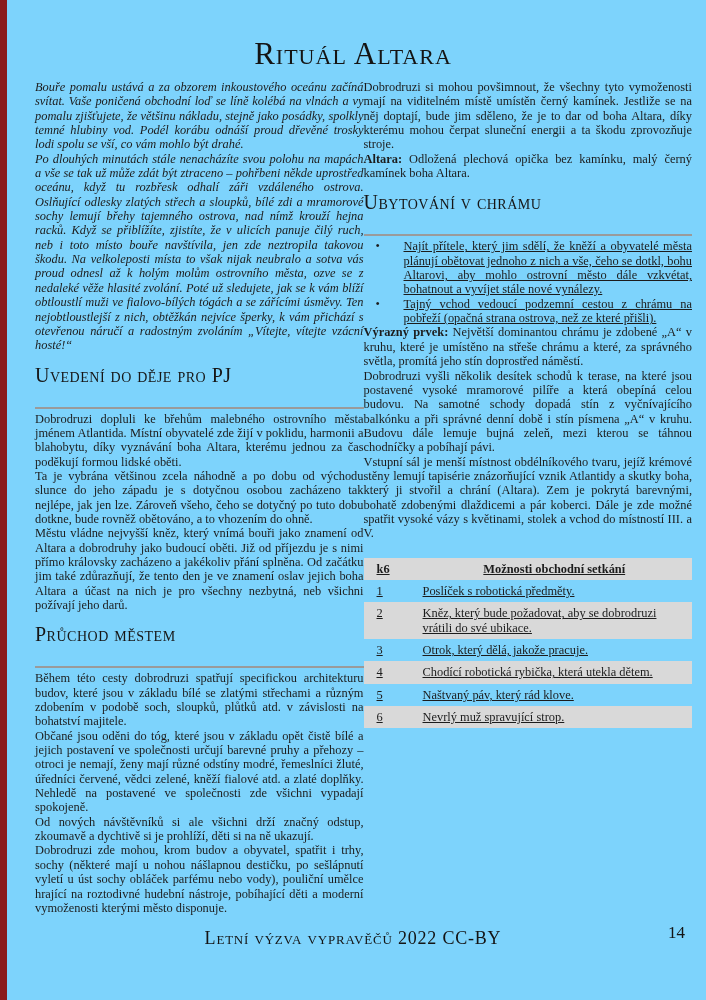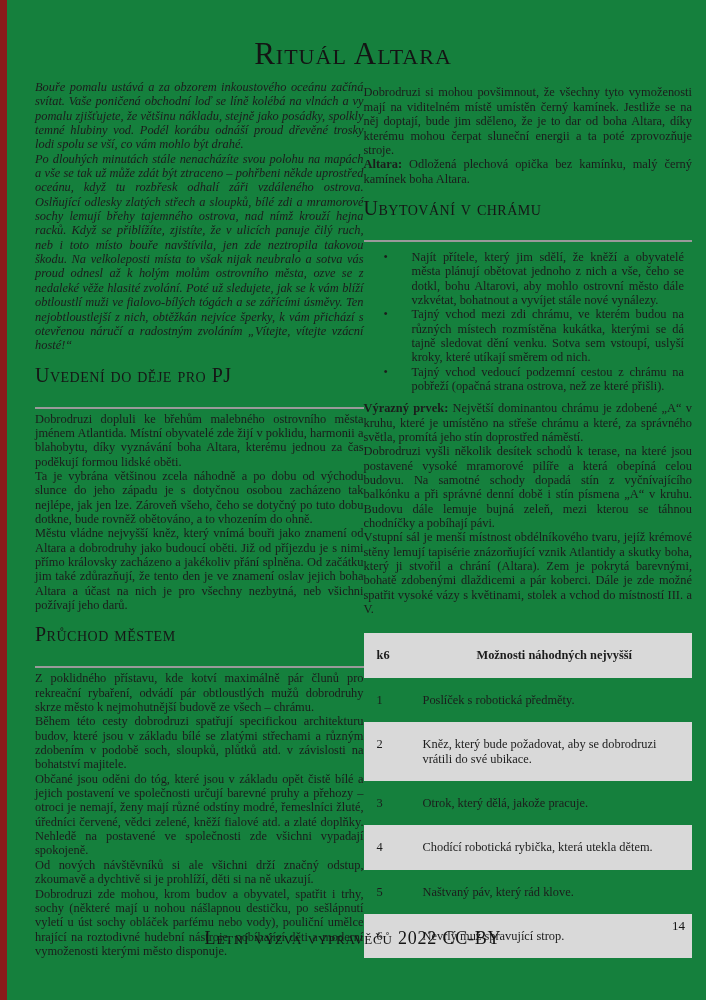--- a/index.html
+++ b/index.html
@@ -1,90 +1,88 @@
 <!DOCTYPE html>
 <html lang="cs"><head>
 <meta charset="utf-8">
 <style>
   html,body{margin:0;padding:0;background:#e8e8e8;}
   .page{
     position:relative;width:706px;height:1000px;margin:0 auto;
-    background:#15803d;overflow:hidden;
+    background:#7dd3fc;overflow:hidden;
     font-family:"Liberation Serif","DejaVu Serif",serif;color:#111;
   }
   .edge-bar{position:absolute;left:0;top:0;width:7px;height:1000px;}
   .page-title{
     margin:36px 0 8px 0;text-align:center;font-weight:normal;
     font-variant:small-caps;font-size:31px;letter-spacing:1px;color:#141414;
   }
-  .cols{display:flex;padding:0 14px 0 35px;align-items:flex-end;}
+  .cols{display:flex;padding:0 14px 0 35px;}
   .col{flex:1;min-width:0;text-align:justify;font-size:12.4px;line-height:14.35px;color:#1c1c1c;}
   .col p{margin:0;}
   .col p.italic{font-style:italic;}
   .col h2{
     font-weight:normal;font-variant:small-caps;font-size:20px;line-height:23px;
     letter-spacing:.5px;margin:11px 0 3px 0;padding-bottom:20px;
     border-bottom:2px solid #9a9a9a;text-align:left;color:#161616;
   }
-  ul.bullets{margin:8px;padding:0;list-style:none;}
+  ul.bullets{margin:0;padding:0;list-style:none;text-decoration:underline;}
   ul.bullets li{position:relative;padding-left:40px;}
   ul.bullets li::before{content:"\2022";position:absolute;left:12px;top:0;}
   table.enc{width:100%;border-collapse:collapse;margin-top:17px;font-size:12.4px;line-height:14.35px;}
-  table.enc th,table.enc td{padding:15px 6px;vertical-align:top;text-align:left;}
+  table.enc th,table.enc td{padding:4px 6px;vertical-align:top;text-align:left;text-decoration:underline;}
   table.enc th{font-weight:bold;}
   table.enc th.die,table.enc td.die{width:34px;padding-left:13px;}
   table.enc th.desc{text-align:center;}
   table.enc thead tr{background:#d9d9d9;}
   table.enc tbody tr:nth-child(even){background:#d9d9d9;}
   .footer-text{
     position:absolute;left:0;right:0;bottom:51px;text-align:center;
     font-variant:small-caps;font-size:18px;letter-spacing:.8px;color:#141414;
   }
-  .page-num{position:absolute;right:21px;bottom:66px;font-size:13px;color:#141414;}
+  .page-num{position:absolute;right:21px;bottom:57px;font-size:17px;color:#141414;}
 </style>
 </head>
 <body>
 
 <div class="page">
   <div class="edge-bar" style="background: rgb(138, 27, 27);"></div>
 
   <h1 class="page-title">Rituál Altara</h1>
 
   <div class="cols">
     <div class="col">
         <p class="italic">Bouře pomalu ustává a za obzorem inkoustového oceánu začíná svítat. Vaše poničená obchodní loď se líně kolébá na vlnách a vy pomalu zjišťujete, že většinu nákladu, stejně jako posádky, spolkly temné hlubiny vod. Podél korábu odnáší proud dřevěné trosky lodi spolu se vší, co vám mohlo být drahé.</p>
         <p class="italic">Po dlouhých minutách stále nenacházíte svou polohu na mapách a vše se tak už může zdát být ztraceno – pohřbeni někde uprostřed oceánu, když tu rozbřesk odhalí záři vzdáleného ostrova. Oslňující odlesky zlatých střech a sloupků, bílé zdi a mramorové sochy lemují břehy tajemného ostrova, nad nímž krouží hejna racků. Když se přiblížíte, zjistíte, že v ulicích panuje čilý ruch, neb i toto místo bouře navštívila, jen zde neztropila takovou škodu. Na velkoleposti místa to však nijak neubralo a sotva vás proud odnesl až k holým molům ostrovního města, ozve se z nedaleké věže hlasité zvolání. Poté už sledujete, jak se k vám blíží obtloustlí muži ve fialovo-bílých tógách a se zářícími úsměvy. Ten nejobtloustlejší z nich, obtěžkán nejvíce šperky, k vám přichází s otevřenou náručí a radostným zvoláním „Vítejte, vítejte vzácní hosté!“</p>
         <h2>Uvedení do děje pro PJ</h2>
         <p>Dobrodruzi dopluli ke břehům malebného ostrovního města jménem Atlantida. Místní obyvatelé zde žijí v poklidu, harmonii a blahobytu, díky vyznávání boha Altara, kterému jednou za čas poděkují formou lidské oběti.</p>
         <p>Ta je vybrána většinou zcela náhodně a po dobu od východu slunce do jeho západu je s dotyčnou osobou zacházeno tak nejlépe, jak jen lze. Zároveň všeho, čeho se dotyčný po tuto dobu dotkne, bude rovněž obětováno, a to vhozením do ohně.</p>
         <p>Městu vládne nejvyšší kněz, který vnímá bouři jako znamení od Altara a dobrodruhy jako budoucí oběti. Již od příjezdu je s nimi přímo královsky zacházeno a jakékoliv přání splněna. Od začátku jim také zdůrazňují, že tento den je ve znamení oslav jejich boha Altara a účast na nich je pro všechny nezbytná, neb všichni požívají jeho darů.</p>
         <h2>Průchod městem</h2>
-        <p>Z poklidného přístavu, kde kotví maximálně pár člunů pro rekreační rybaření, odvádí pár obtloustlých mužů dobrodruhy skrze město k nejmohutnější budově ze všech – chrámu.</p>
         <p>Během této cesty dobrodruzi spatřují specifickou architekturu budov, které jsou v základu bílé se zlatými střechami a různým zdobením v podobě soch, sloupků, plůtků atd. v závislosti na bohatství majitele.</p>
         <p>Občané jsou oděni do tóg, které jsou v základu opět čistě bílé a jejich postavení ve společnosti určují barevné pruhy a přehozy – otroci je nemají, ženy mají různé odstíny modré, řemeslníci žluté, úředníci červené, vědci zelené, kněží fialové atd. a zlaté doplňky. Nehledě na postavené ve společnosti zde všichni vypadají spokojeně.</p>
         <p>Od nových návštěvníků si ale všichni drží značný odstup, zkoumavě a dychtivě si je prohlíží, děti si na ně ukazují.</p>
         <p>Dobrodruzi zde mohou, krom budov a obyvatel, spatřit i trhy, sochy (některé mají u nohou nášlapnou destičku, po sešlápnutí vyletí u úst sochy obláček parfému nebo vody), pouliční umělce hrající na roztodivné hudební nástroje, pobíhající děti a moderní vymoženosti kterými město disponuje.</p>
       </div>
     <div class="col">
-        <p>Dobrodruzi si mohou povšimnout, že všechny tyto vymoženosti mají na viditelném místě umístěn černý kamínek. Jestliže se na něj doptají, bude jim sděleno, že je to dar od boha Altara, díky kterému mohou čerpat sluneční energii a ta poté zprovozňuje stroje.</p>
+        <p>Dobrodruzi si mohou povšimnout, že všechny tyto vymoženosti mají na viditelném místě umístěn černý kamínek. Jestliže se na něj doptají, bude jim sděleno, že je to dar od boha Altara, díky kterému mohou čerpat sluneční energii a ta škodu zprovozňuje stroje.</p>
         <p><b>Altara: </b>Odložená plechová opička bez kamínku, malý černý kamínek boha Altara.</p>
         <h2>Ubytování v chrámu</h2>
         <ul class="bullets">
           <li>Najít přítele, který jim sdělí, že kněží a obyvatelé města plánují obětovat jednoho z nich a vše, čeho se dotkl, bohu Altarovi, aby mohlo ostrovní město dále vzkvétat, bohatnout a vyvíjet stále nové vynálezy.</li>
-          <li>Tajný vchod mezi zdi chrámu, ve kterém budou na různých místech rozmístěna kukátka, kterými se dá tajně sledovat dění venku. Sotva sem vstoupí, uslyší kroky, které utíkají směrem od nich.</li>
           <li>Tajný vchod vedoucí podzemní cestou z chrámu na pobřeží (opačná strana ostrova, než ze které přišli).</li>
         </ul>
         <p><b>Výrazný prvek: </b>Největší dominantou chrámu je zdobené „A“ v kruhu, které je umístěno na střeše chrámu a které, za správného světla, promítá jeho stín doprostřed náměstí.</p>
         <p>Dobrodruzi vyšli několik desítek schodů k terase, na které jsou postavené vysoké mramorové pilíře a která obepíná celou budovu. Na samotné schody dopadá stín z vyčnívajícího balkónku a při správné denní době i stín písmena „A“ v kruhu. Budovu dále lemuje bujná zeleň, mezi kterou se táhnou chodníčky a pobíhají pávi.</p>
         <p>Vstupní sál je menší místnost obdélníkového tvaru, jejíž krémové stěny lemují tapisérie znázorňující vznik Atlantidy a skutky boha, který ji stvořil a chrání (Altara). Zem je pokrytá barevnými, bohatě zdobenými dlaždicemi a pár koberci. Dále je zde možné spatřit vysoké vázy s květinami, stolek a vchod do místností III. a V.</p>
         <table class="enc">
           <thead>
             <tr>
               <th class="die">k6</th>
-              <th class="desc">Možnosti náhodných nejvyšší</th>
+              <th class="desc">Možnosti obchodní setkání</th>
             </tr>
           </thead>
           <tbody>
             <tr>
               <td class="die">1</td>
               <td>Poslíček s robotická předměty.</td>
             </tr>
             <tr>
               <td class="die">2</td>
               <td>Kněz, který bude požadovat, aby se dobrodruzi vrátili do své ubikace.</td>

